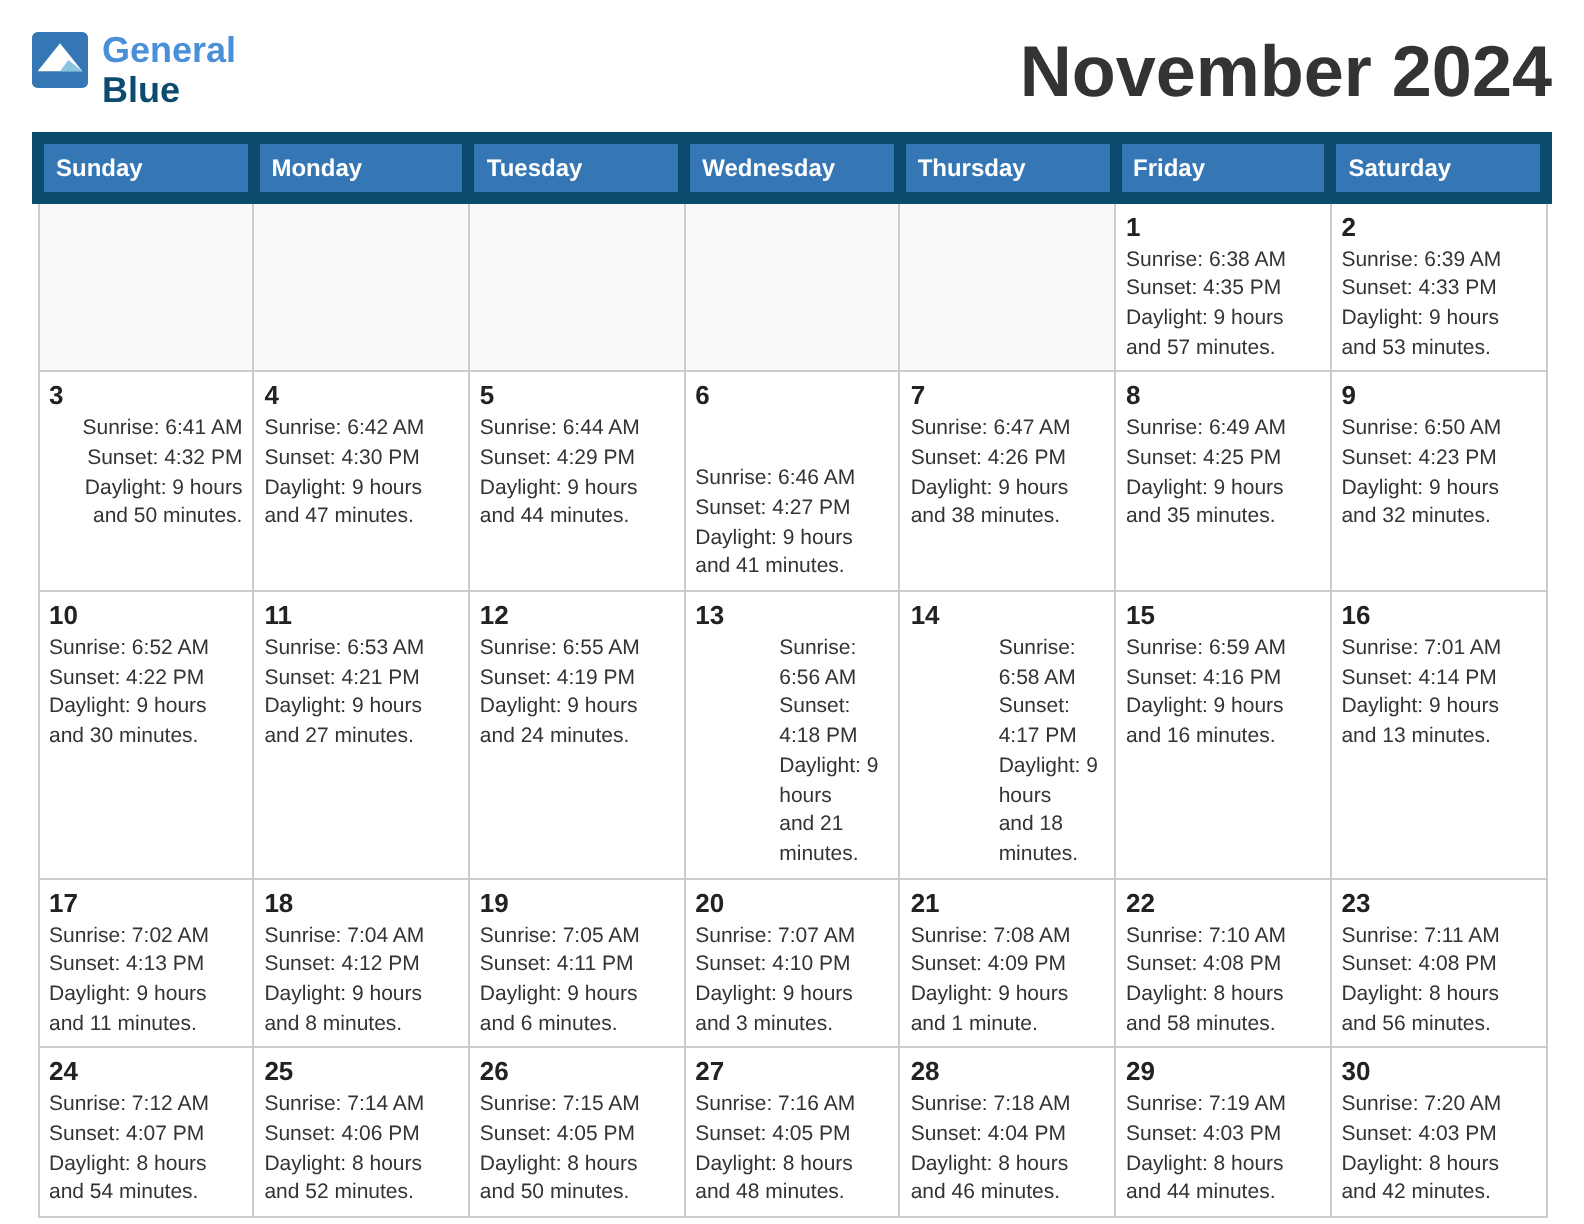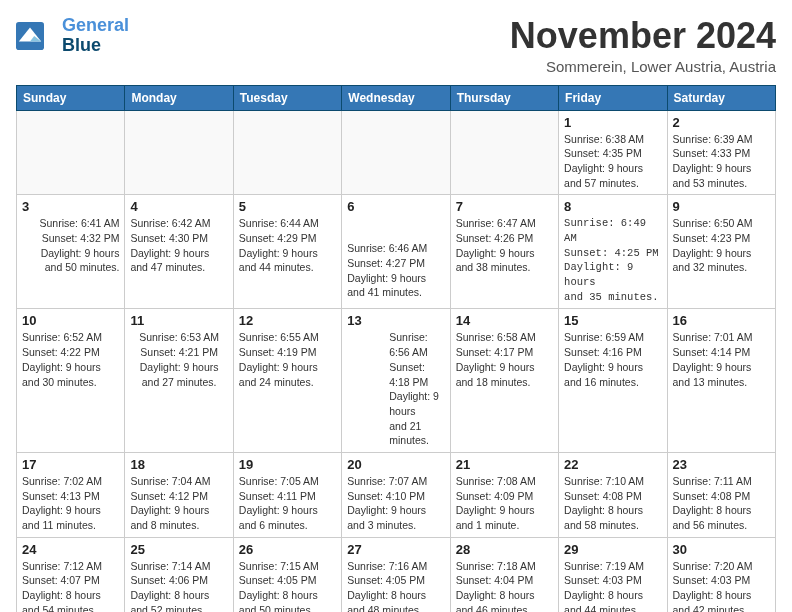--- a/index.html
+++ b/index.html
@@ -11,22 +11,21 @@
       padding: 16px;
     }
     .header {
       display: flex;
       align-items: flex-start;
       justify-content: space-between;
       margin-bottom: 10px;
     }
     .logo {
       display: flex;
-      align-items: center;
-      gap: 18px;
+      gap: 7px;
     }
     .logo-text {
       font-size: 18px;
       font-weight: bold;
       color: #333;
       line-height: 1.1;
     }
     .logo-text span {
       color: #4a90d9;
     }
@@ -53,21 +52,21 @@
       border-collapse: collapse;
       font-size: 11px;
     }
     .calendar th {
       background: #3577b5;
       color: #fff;
       text-align: left;
       padding: 5px 6px;
       font-size: 12px;
       font-weight: bold;
-      border: 1px solid #0c4a6e;
+      border: 6px solid #0c4a6e;
     }
     .calendar td {
       border: 1px solid #ccc;
       vertical-align: top;
       padding: 4px 5px;
       width: calc(100% / 7);
       height: 80px;
       background: #fff;
     }
     .calendar td.empty {
@@ -98,21 +97,20 @@
       <polygon points="20,8 36,28 4,28" fill="#fff"></polygon>
       <polygon points="26,20 36,28 20,28" fill="#89c4e1"></polygon>
     </svg>
     <div class="logo-text">
       <div><span>General</span></div>
       <div><span style="color:#0c4a6e">Blue</span></div>
     </div>
   </div>
   <div class="title-block">
     <div class="month-title">November 2024</div>
-    <div class="location">Sommerein, Lower Austria, Austria</div>
   </div>
 </div>
 
 <table class="calendar">
   <thead>
     <tr>
     <th>Sunday</th>
         <th>Monday</th>
         <th>Tuesday</th>
         <th>Wednesday</th>
@@ -174,21 +172,21 @@
         </td>
         <td>
           <div class="day-number">7</div>
           <div class="day-info" style="white-space: pre-line;">Sunrise: 6:47 AM
 Sunset: 4:26 PM
 Daylight: 9 hours
 and 38 minutes.</div>
         </td>
         <td>
           <div class="day-number">8</div>
-          <div class="day-info" style="white-space: pre-line; font-family: Liberation Mono, monospace;">Sunrise: 6:49 AM
+          <div class="day-info" style="white-space: pre-line;">Sunrise: 6:49 AM
 Sunset: 4:25 PM
 Daylight: 9 hours
 and 35 minutes.</div>
         </td>
         <td>
           <div class="day-number">9</div>
           <div class="day-info" style="white-space: pre-line;">Sunrise: 6:50 AM
 Sunset: 4:23 PM
 Daylight: 9 hours
 and 32 minutes.</div>
@@ -197,42 +195,42 @@
       <tr>
         <td>
           <div class="day-number">10</div>
           <div class="day-info" style="white-space: pre-line;">Sunrise: 6:52 AM
 Sunset: 4:22 PM
 Daylight: 9 hours
 and 30 minutes.</div>
         </td>
         <td>
           <div class="day-number">11</div>
-          <div class="day-info" style="white-space: pre-line; text-align: center;">Sunrise: 6:53 AM
+          <div class="day-info" style="white-space: pre-line;">Sunrise: 6:53 AM
 Sunset: 4:21 PM
 Daylight: 9 hours
 and 27 minutes.</div>
         </td>
         <td>
           <div class="day-number">12</div>
           <div class="day-info" style="white-space: pre-line;">Sunrise: 6:55 AM
 Sunset: 4:19 PM
 Daylight: 9 hours
 and 24 minutes.</div>
         </td>
         <td>
           <div class="day-number">13</div>
           <div class="day-info" style="white-space: pre-line; margin-left: 42px;">Sunrise: 6:56 AM
 Sunset: 4:18 PM
 Daylight: 9 hours
 and 21 minutes.</div>
         </td>
         <td>
           <div class="day-number">14</div>
-          <div class="day-info" style="white-space: pre-line;">Sunrise: 6:58 AM
+          <div class="day-info" style="white-space: pre-line; margin-left: 44px;">Sunrise: 6:58 AM
 Sunset: 4:17 PM
 Daylight: 9 hours
 and 18 minutes.</div>
         </td>
         <td>
           <div class="day-number">15</div>
           <div class="day-info" style="white-space: pre-line;">Sunrise: 6:59 AM
 Sunset: 4:16 PM
 Daylight: 9 hours
 and 16 minutes.</div>

